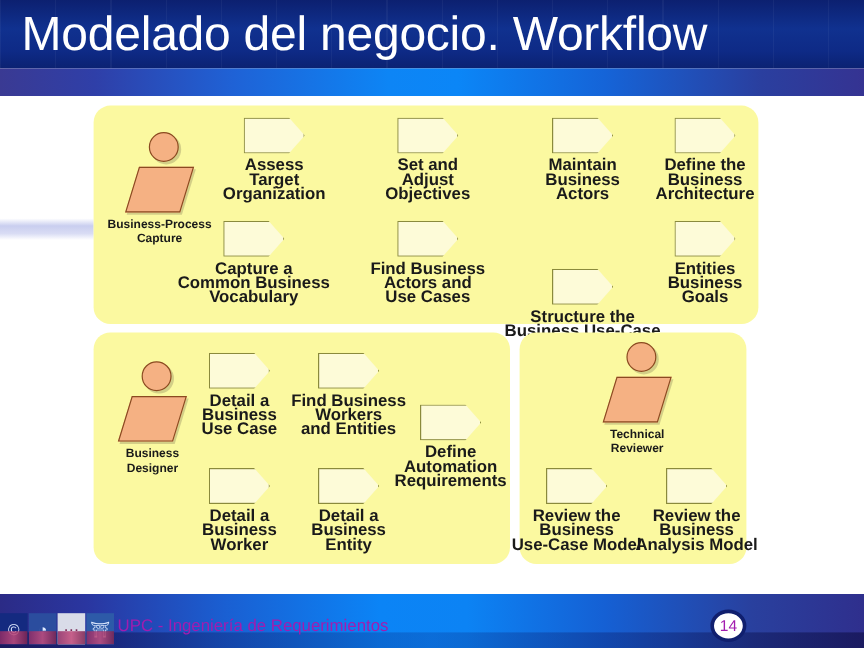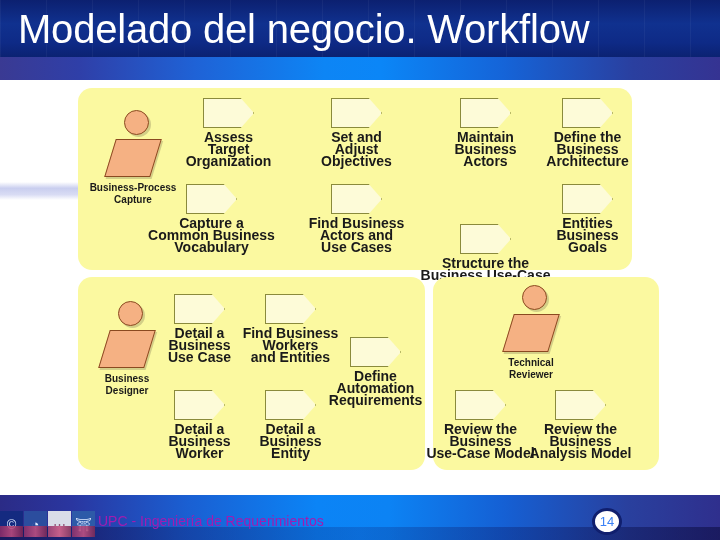--- a/index.html
+++ b/index.html
@@ -41,21 +41,21 @@
   }
 
   
   .panel{
     position:absolute;
     background:#fbf9a0;
     border-radius:14px;
   }
   #panel-top      { left:78px;  top:88px;  width:554px; height:182px; }
   #panel-designer { left:78px;  top:277px; width:347px; height:193px; }
-  #panel-reviewer { left:433px; top:277px; width:226px; height:193px; }
+  #panel-reviewer { left:433px; top:277px; width:189px; height:193px; }
 
   
   .actor{ position:absolute; }
   .actor .head{
     position:absolute;left:14px;top:0;width:25px;height:25px;
     border-radius:50%;
     background:#f5b183;border:1px solid #8a4a20;
     box-sizing:border-box;
     box-shadow:2px 2px 0 rgba(120,110,80,0.30);
   }
@@ -110,21 +110,21 @@
     font-size:14px;color:#a21caf;white-space:nowrap;
   }
   .slide-oval{
     position:absolute;left:592px;top:508px;width:30px;height:27px;
     border-radius:50%;
     background:#ffffff;border:3px solid #101f6e;
     box-sizing:border-box;
   }
   .slide-num{
     position:absolute;left:592px;top:514px;width:30px;
-    text-align:center;font-size:13px;color:#3b82f6;
+    text-align:center;font-size:13px;color:#a21caf;
   }
   .footer-date{
     position:absolute;left:641px;top:513px;
     font-size:14px;color:#c9e8ff;white-space:nowrap;margin-top:32px;
   }
 
   
   .thumbs{
     position:absolute;left:0;top:511px;width:96px;height:26px;
     display:flex;gap:1px;

